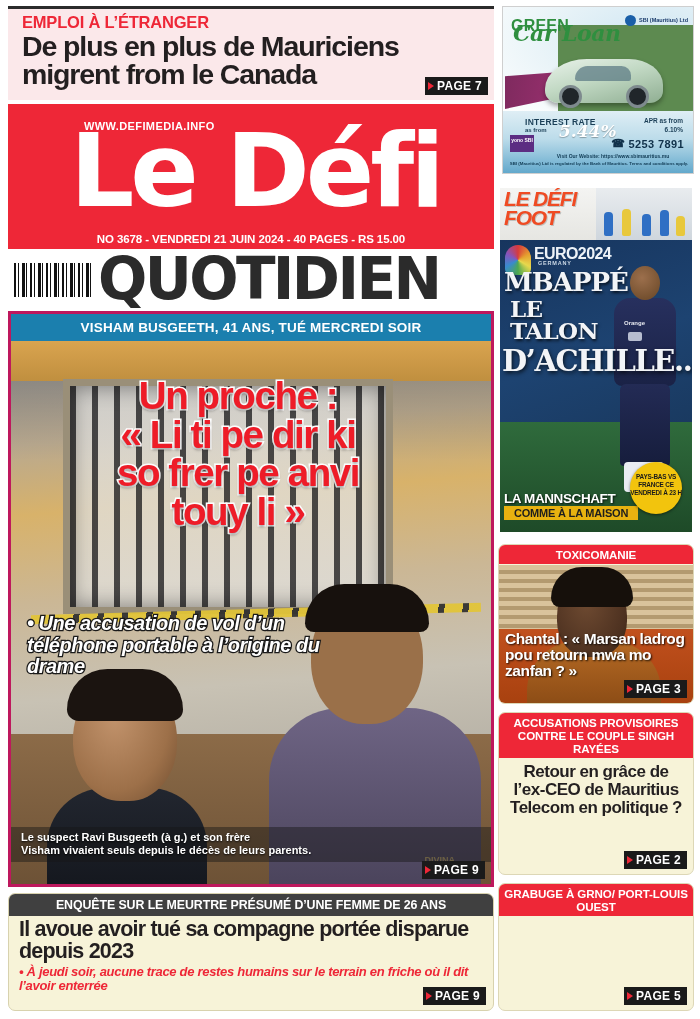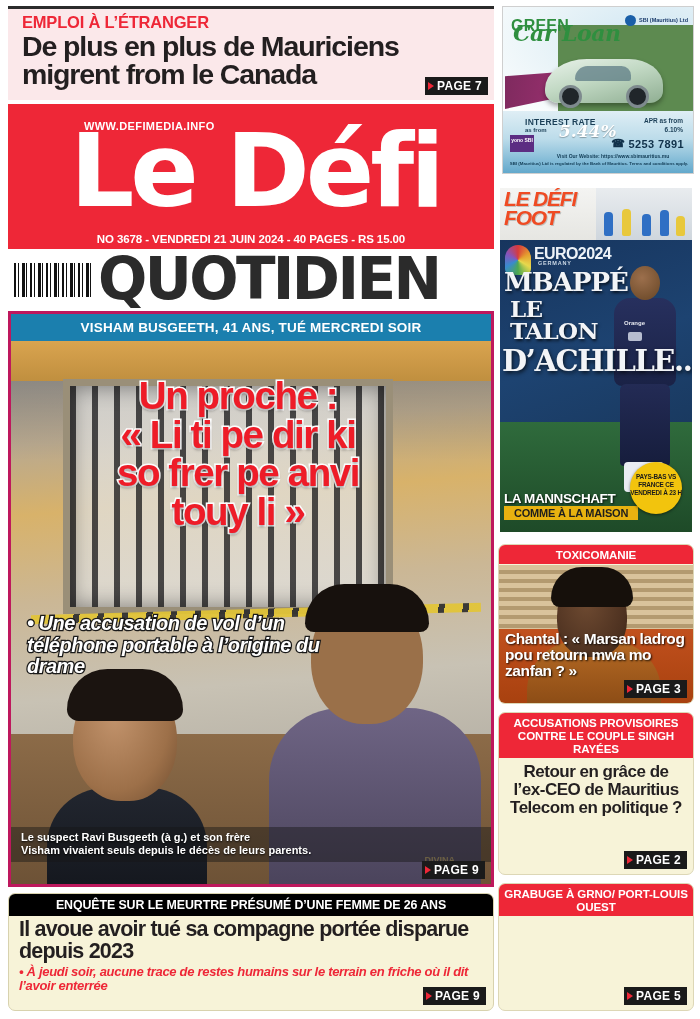--- a/index.html
+++ b/index.html
@@ -326,21 +326,21 @@
   
   .bl-story {
     position: absolute; left: 8px; top: 893px;
     width: 486px; height: 118px;
     background: #f7f3d8;
     border: 1px solid #d8d2ae;
     border-radius: 7px;
     overflow: hidden;
   }
   .bl-banner {
-    height: 22px; background: #000000; color: #fff;
+    height: 22px; background: #404040; color: #fff;
     font-size: 12.4px; font-weight: 800; letter-spacing: -0.1px;
     display: flex; align-items: center; justify-content: center;
   }
   .bl-head {
     padding: 3px 10px 0 10px;
     color: #231f20; font-weight: 800;
     font-size: 21.5px; line-height: 1.0; letter-spacing: -0.8px;
   }
   .bl-sub {
     padding: 3px 10px 0 10px;

